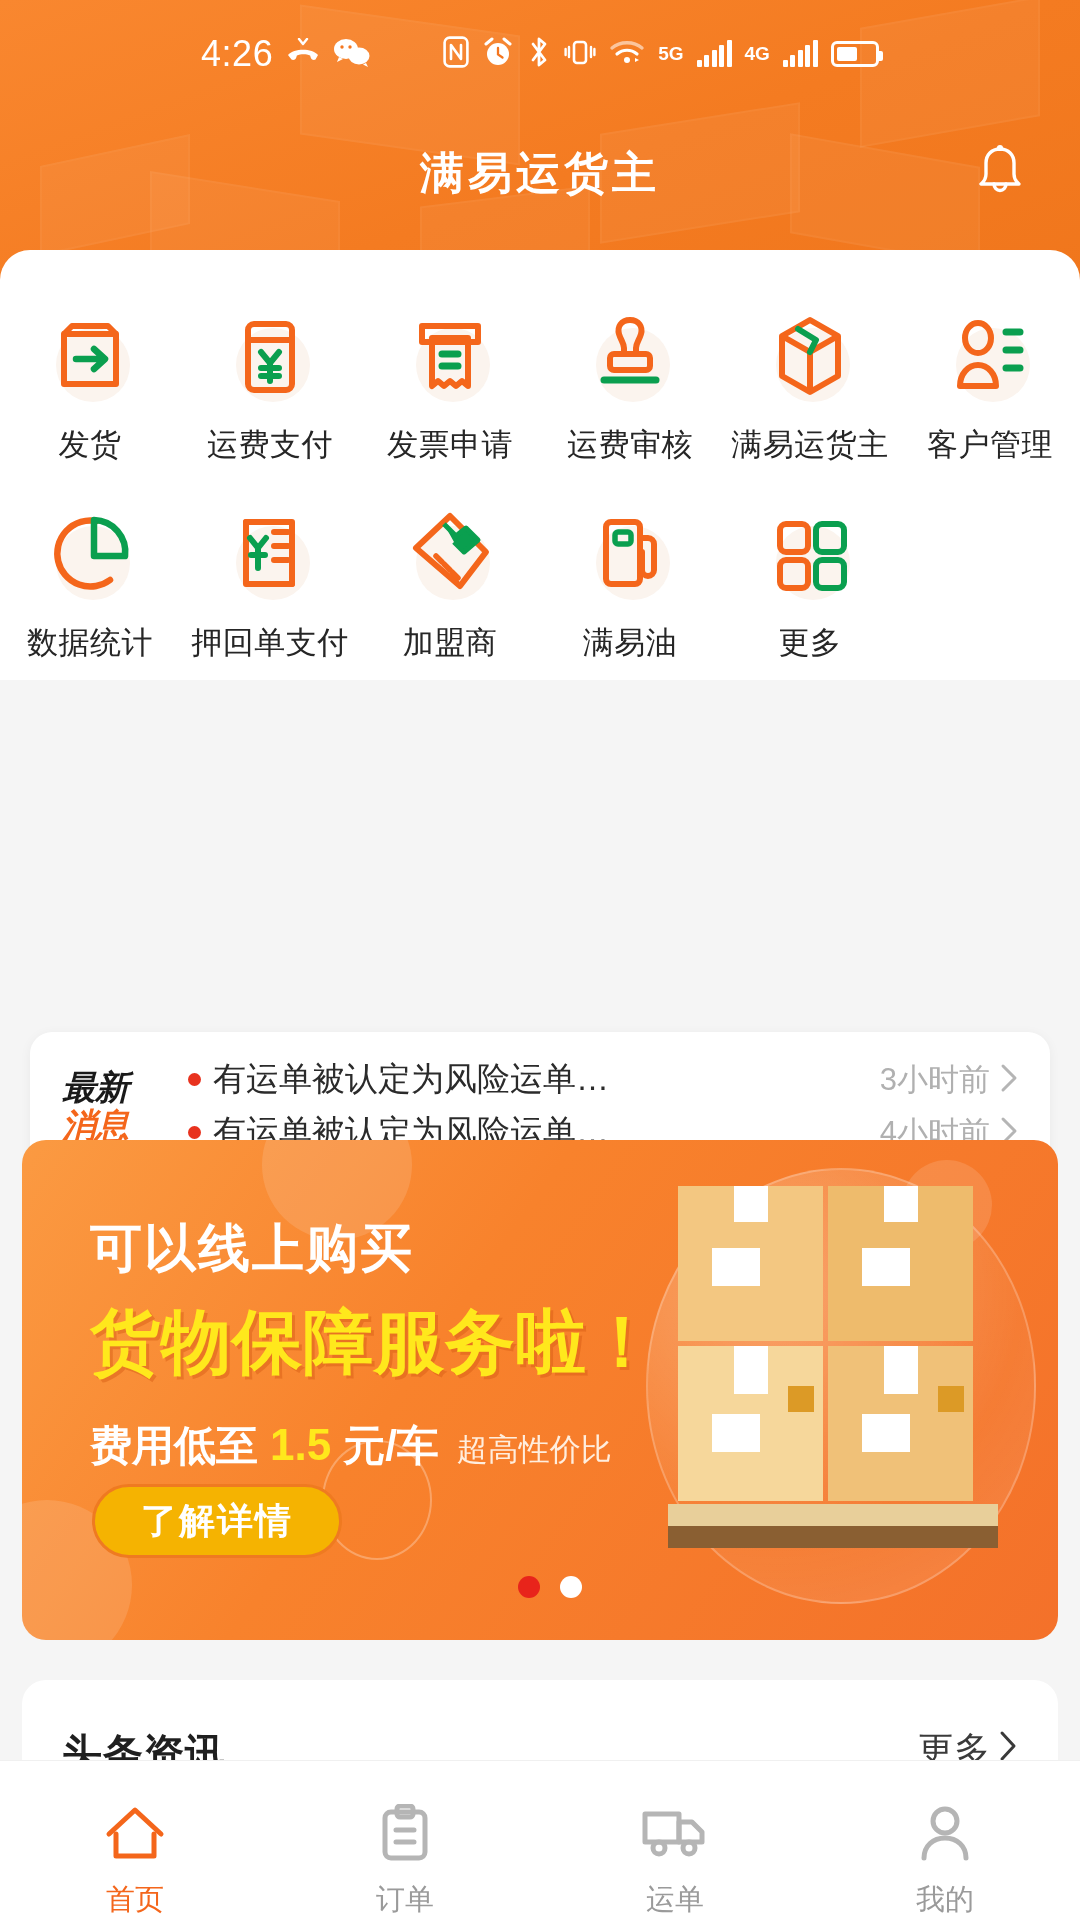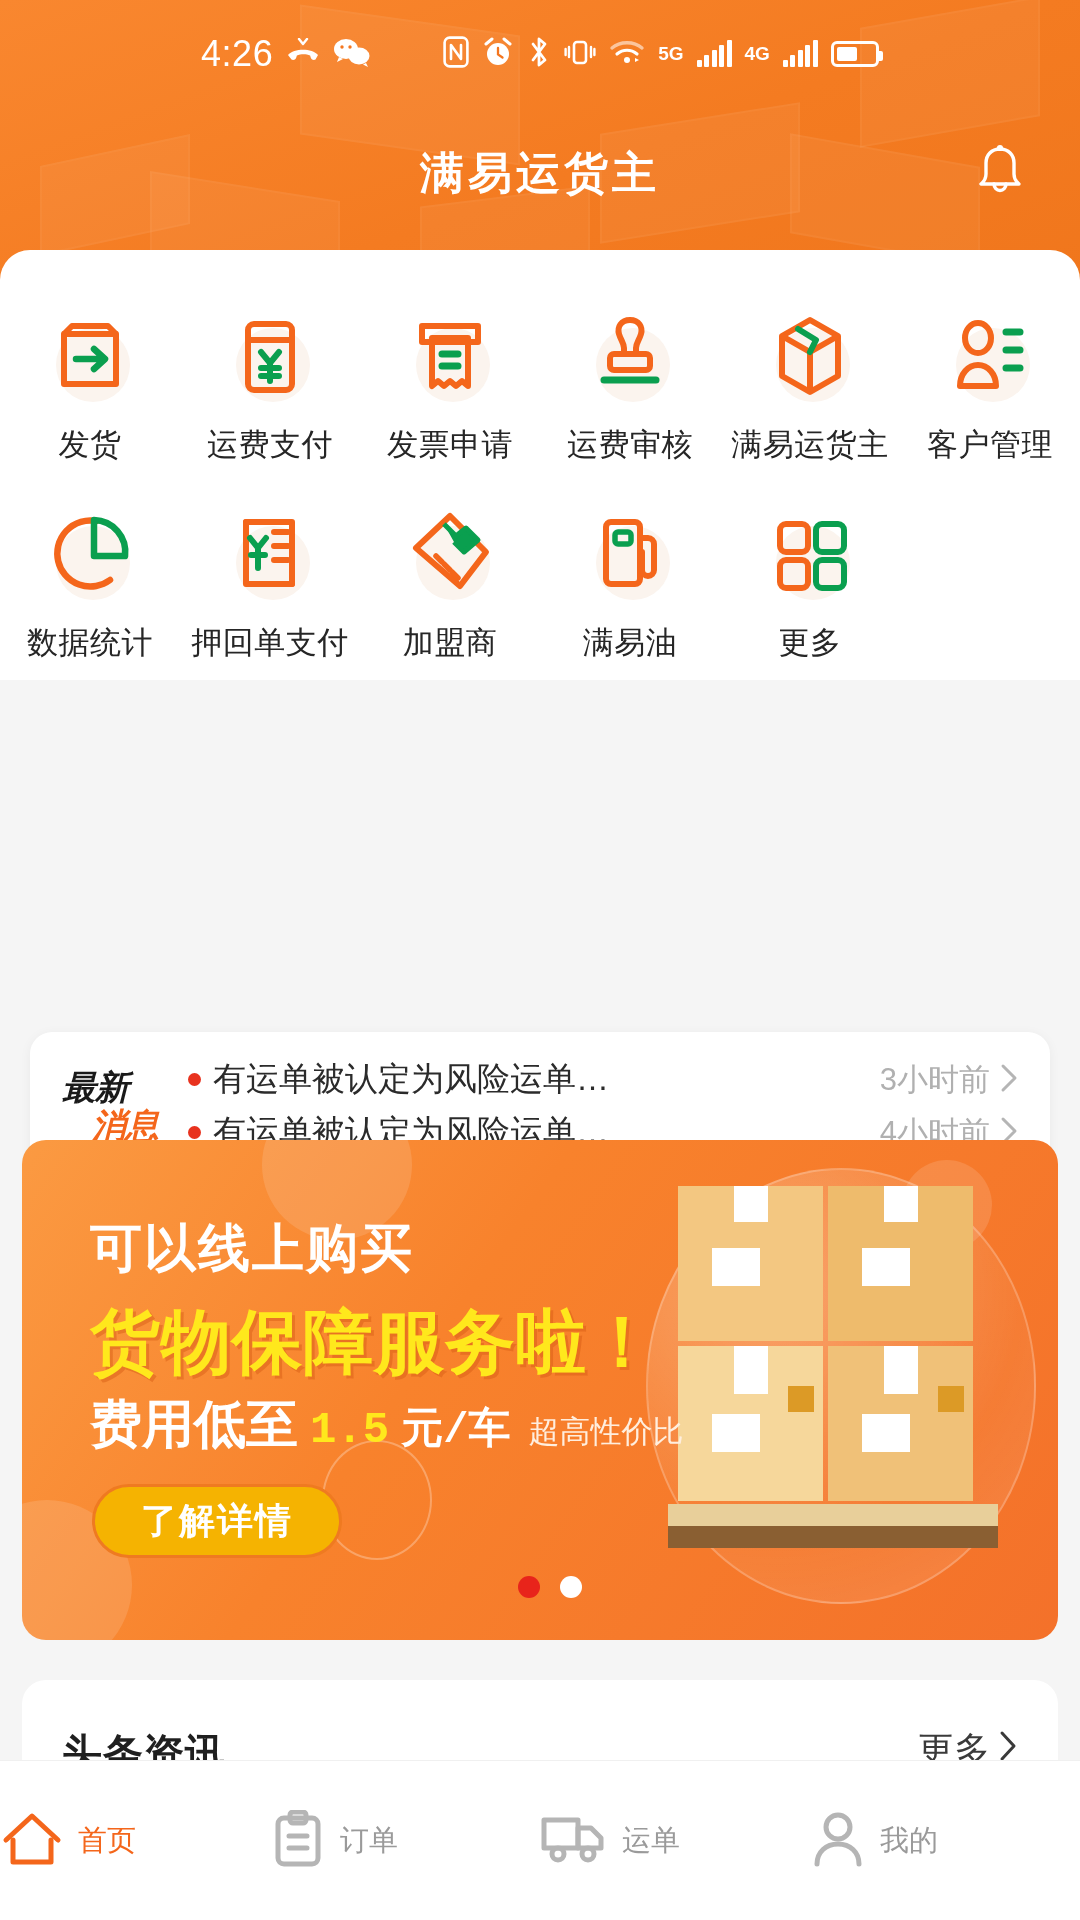--- a/index.html
+++ b/index.html
@@ -81,53 +81,52 @@
   .news {
     position:absolute; top:1032px; left:30px; width:1020px; height:148px;
     background:#fff; border-radius:22px; display:flex; align-items:center;
     padding:0 32px; box-shadow:0 2px 12px rgba(0,0,0,.05);
   }
   .news-tag {
     width:126px; flex:0 0 126px; font-size:34px; font-weight:900;
     font-style:italic; line-height:1.12; letter-spacing:-1px;
   }
   .news-tag .t1 { color:#1a1a1a; display:block; }
-  .news-tag .t2 { color:#f4661b; display:block;text-align:center; }
+  .news-tag .t2 { color:#f4661b; display:block; }
   .news-list { flex:1; display:flex; flex-direction:column; justify-content:center; gap:8px; }
   .news-row { display:flex; align-items:center; gap:0; }
   .dot-red { width:13px; height:13px; border-radius:50%; background:#e8321e; flex:0 0 13px; margin-right:12px; }
   .news-txt {
     flex:1; font-size:33px; color:#2b2b2b; white-space:nowrap;
     overflow:hidden; text-overflow:ellipsis;
   }
   .news-time { font-size:31px; color:#b0b0b0; margin-right:10px; white-space:nowrap; }
   .chev-grey { flex:0 0 auto; }
 
   
   .banner {
     position:absolute; top:1140px; left:22px; width:1036px; height:500px;
     border-radius:24px; overflow:hidden;
     background:linear-gradient(125deg,#fb9a42 0%,#f8822c 40%,#f4712a 100%);
-    font-family:Liberation Mono, monospace;
   }
   .bubble { position:absolute; border-radius:50%; background:rgba(255,255,255,.13); }
   .bubble.ring { background:transparent; border:2px solid rgba(255,255,255,.28); }
   .bn-head {
     position:absolute; left:68px; top:74px; color:#fff;
     font-size:52px; font-weight:900; letter-spacing:2px;
   }
   .bn-sub {
     position:absolute; left:68px; top:156px; color:#ffe81c;
     font-size:70px; font-weight:900; letter-spacing:1px;
     text-shadow:3px 3px 0 rgba(212,92,20,.45);
   }
   .bn-price {
     position:absolute; left:68px; top:250px; display:flex; align-items:baseline; gap:12px;
   }
-  .bn-price .lbl { color:#fff; font-size:52px; font-weight:900; }
+  .bn-price .lbl { color:#fff; font-size:42px; font-weight:900;margin-top:28px; }
   .bn-price .num { color:#ffe81c; font-size:44px; font-weight:900; }
   .bn-price .unit { color:#fff; font-size:42px; font-weight:900; }
   .bn-price .tail { color:#ffeede; font-size:31px; font-weight:400; margin-left:6px; }
   .bn-cta {
     position:absolute; left:70px; top:344px; width:250px; height:74px;
     background:#f5b301; border:3px solid #ef7a21; border-radius:40px;
     display:flex; align-items:center; justify-content:center;
     color:#fff; font-size:36px; font-weight:700; letter-spacing:2px;
   }
   .bn-dots { position:absolute; left:496px; bottom:42px; display:flex; gap:20px; align-items:center; }
@@ -148,21 +147,21 @@
   }
   .feed-title { font-size:40px; font-weight:700; color:#1f1f1f; letter-spacing:1px; }
   .feed-more { display:flex; align-items:center; gap:8px; font-size:36px; color:#3a3a3a; }
 
   
   .tabbar {
     position:absolute; bottom:0; left:0; width:1080px; height:160px;
     background:#fff; display:grid; grid-template-columns:repeat(4,1fr);
     border-top:1px solid #f0f0f0;
   }
-  .tab { display:flex; flex-direction:row; align-items:center; justify-content:flex-start; gap:14px; }
+  .tab { display:flex; flex-direction:column; align-items:center; justify-content:flex-end; gap:14px; }
   .tab-label { font-size:29px; color:#9a9a9a; }
   .tab.active .tab-label { color:#f4661b; }
 </style>
 </head>
 <body>
 
 <div id="app">
 
   <div class="header">
     <div class="hdr-art">

